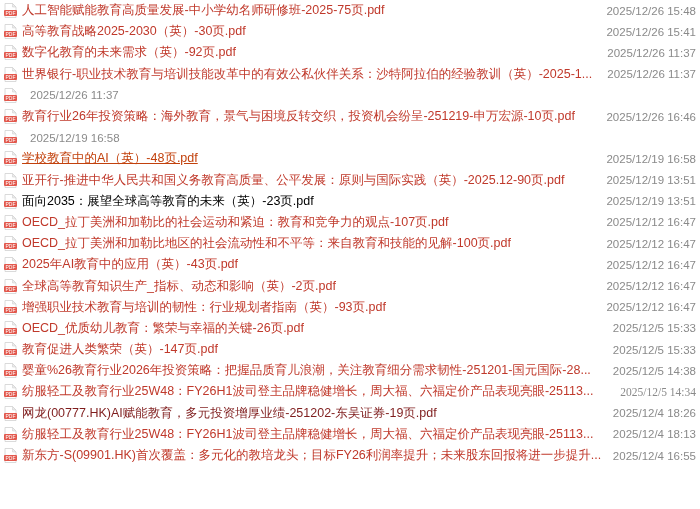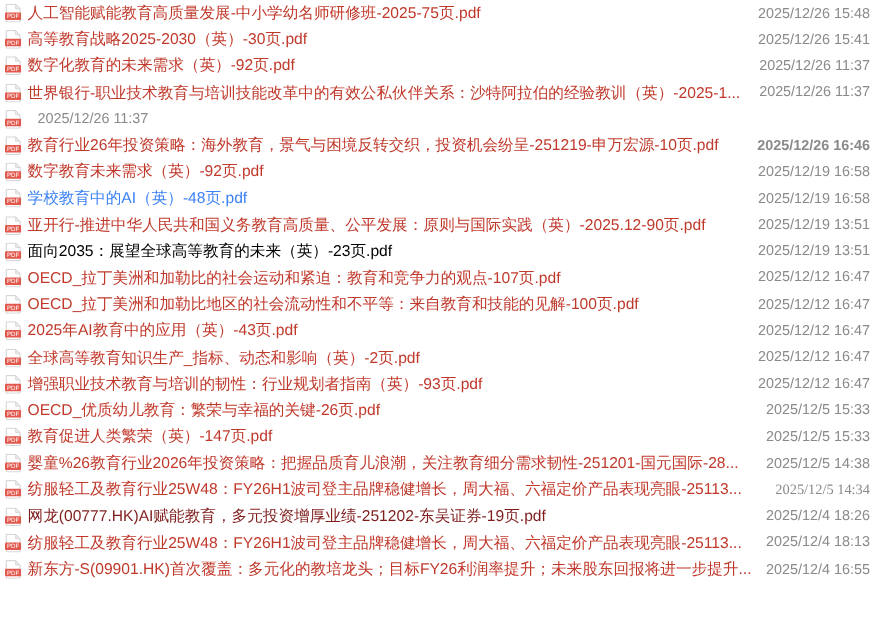--- a/index.html
+++ b/index.html
@@ -127,46 +127,45 @@
   <div class="file-row">
     <span class="pdf-icon">
       <svg width="13" height="15" viewBox="0 0 13 15" xmlns="http://www.w3.org/2000/svg">
         <path d="M1 0.5 H8.5 L12 4 V14.5 H1 Z" fill="#ffffff" stroke="#d0d0d0" stroke-width="0.8"></path>
         <path d="M8.5 0.5 L12 4 H8.5 Z" fill="#ececec" stroke="#d0d0d0" stroke-width="0.6"></path>
         <rect x="0" y="7" width="13" height="6" rx="1" fill="#e2574c"></rect>
         <text x="6.5" y="11.8" font-family="Liberation Sans, sans-serif" font-size="5" fill="#ffffff" text-anchor="middle">PDF</text>
       </svg>
     </span>
     <span class="file-name" style="color: rgb(192, 57, 43);">教育行业26年投资策略：海外教育，景气与困境反转交织，投资机会纷呈-251219-申万宏源-10页.pdf</span>
-    <span class="file-date" style="color: rgb(138, 138, 138); font-weight: bold;">2025/12/26 16:46</span>
-  </div>
-
-  <div class="file-row">
-    <span class="pdf-icon">
-      <svg width="13" height="15" viewBox="0 0 13 15" xmlns="http://www.w3.org/2000/svg">
-        <path d="M1 0.5 H8.5 L12 4 V14.5 H1 Z" fill="#ffffff" stroke="#d0d0d0" stroke-width="0.8"></path>
-        <path d="M8.5 0.5 L12 4 H8.5 Z" fill="#ececec" stroke="#d0d0d0" stroke-width="0.6"></path>
-        <rect x="0" y="7" width="13" height="6" rx="1" fill="#e2574c"></rect>
-        <text x="6.5" y="11.8" font-family="Liberation Sans, sans-serif" font-size="5" fill="#ffffff" text-anchor="middle">PDF</text>
-      </svg>
-    </span>
-    <span class="file-name" style="color: rgb(192, 57, 43);">数字教育未来需求（英）-92页.pdf</span>
+    <span class="file-date" style="color: rgb(138, 138, 138);">2025/12/26 16:46</span>
+  </div>
+
+  <div class="file-row">
+    <span class="pdf-icon">
+      <svg width="13" height="15" viewBox="0 0 13 15" xmlns="http://www.w3.org/2000/svg">
+        <path d="M1 0.5 H8.5 L12 4 V14.5 H1 Z" fill="#ffffff" stroke="#d0d0d0" stroke-width="0.8"></path>
+        <path d="M8.5 0.5 L12 4 H8.5 Z" fill="#ececec" stroke="#d0d0d0" stroke-width="0.6"></path>
+        <rect x="0" y="7" width="13" height="6" rx="1" fill="#e2574c"></rect>
+        <text x="6.5" y="11.8" font-family="Liberation Sans, sans-serif" font-size="5" fill="#ffffff" text-anchor="middle">PDF</text>
+      </svg>
+    </span>
     <span class="file-date" style="color: rgb(138, 138, 138);">2025/12/19 16:58</span>
   </div>
 
   <div class="file-row">
     <span class="pdf-icon">
       <svg width="13" height="15" viewBox="0 0 13 15" xmlns="http://www.w3.org/2000/svg">
         <path d="M1 0.5 H8.5 L12 4 V14.5 H1 Z" fill="#ffffff" stroke="#d0d0d0" stroke-width="0.8"></path>
         <path d="M8.5 0.5 L12 4 H8.5 Z" fill="#ececec" stroke="#d0d0d0" stroke-width="0.6"></path>
         <rect x="0" y="7" width="13" height="6" rx="1" fill="#e2574c"></rect>
         <text x="6.5" y="11.8" font-family="Liberation Sans, sans-serif" font-size="5" fill="#ffffff" text-anchor="middle">PDF</text>
       </svg>
     </span>
-    <span class="file-name" style="color: #3b82f6;">学校教育中的AI（英）-48页.pdf</span>
+    <span class="file-name" style="color: #c2410c; text-decoration: underline;">学校教育中的AI（英）-48页.pdf</span>
     <span class="file-date" style="color: rgb(138, 138, 138);">2025/12/19 16:58</span>
   </div>
 
   <div class="file-row">
     <span class="pdf-icon">
       <svg width="13" height="15" viewBox="0 0 13 15" xmlns="http://www.w3.org/2000/svg">
         <path d="M1 0.5 H8.5 L12 4 V14.5 H1 Z" fill="#ffffff" stroke="#d0d0d0" stroke-width="0.8"></path>
         <path d="M8.5 0.5 L12 4 H8.5 Z" fill="#ececec" stroke="#d0d0d0" stroke-width="0.6"></path>
         <rect x="0" y="7" width="13" height="6" rx="1" fill="#e2574c"></rect>
         <text x="6.5" y="11.8" font-family="Liberation Sans, sans-serif" font-size="5" fill="#ffffff" text-anchor="middle">PDF</text>

